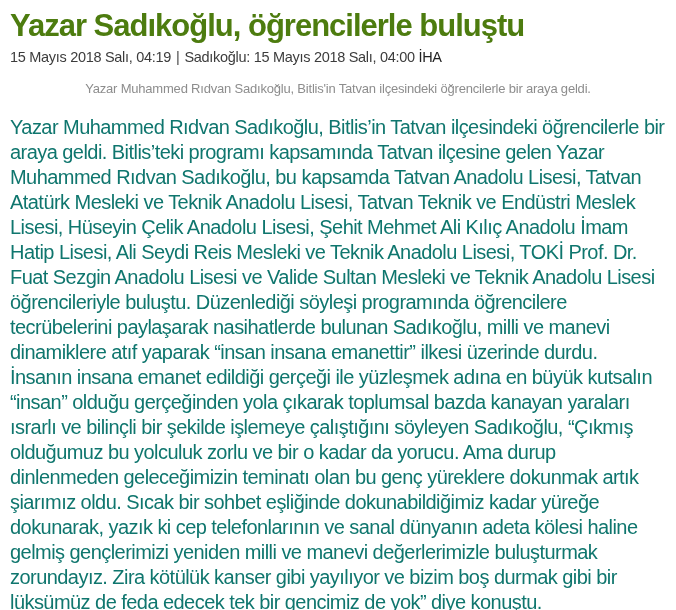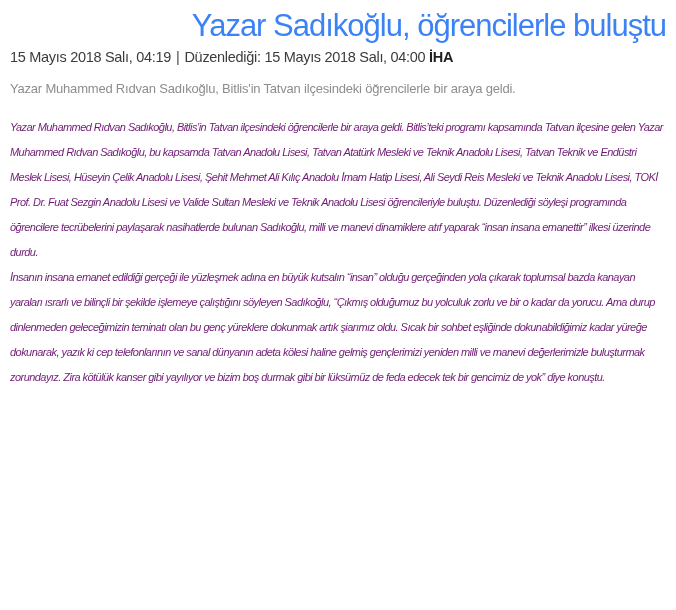--- a/index.html
+++ b/index.html
@@ -15,65 +15,64 @@
   .article {
     position: relative;
     width: 676px;
     height: 610px;
     padding: 0 10px;
   }
   .article-title {
     margin: 8px 0 5px 0;
     font-size: 31px;
     line-height: 1.15;
-    font-weight: 400;
+    font-weight: 700;
     letter-spacing: -1px;
-    color: #3b82f6;
-    text-align: right;
+    color: #4d7c0f;
   }
   .meta {
     margin: 0 0 16px 0;
     font-size: 14.5px;
     letter-spacing: -0.3px;
     color: #3c3c3c;
     white-space: nowrap;
   }
   .meta .sep {
     margin: 0 5px;
     color: #4a4a4a;
   }
   .meta .agency {
-    font-weight: 700;
+    font-weight: 400;
     color: #1f1f1f;
   }
   .lead {
     margin: 0 0 17px 0;
     font-size: 13px;
     letter-spacing: -0.2px;
     line-height: 1.3;
     color: #8d8d8d;
+    text-align: center;
   }
   .body p {
     margin: 0;
-    font-size: 11px;
+    font-size: 20px;
     line-height: 25px;
     letter-spacing: -0.55px;
-    color: #701a75;
-    font-style: italic;
+    color: #0f766e;
   }
 </style>
 </head>
 <body>
 
 <div class="article">
 
   <h1 class="article-title">Yazar Sadıkoğlu, öğrencilerle buluştu</h1>
 
   <div class="meta">
-    <span>15 Mayıs 2018 Salı, 04:19</span><span class="sep">|</span><span>Düzenlediği:</span>
+    <span>15 Mayıs 2018 Salı, 04:19</span><span class="sep">|</span><span>Sadıkoğlu:</span>
     <span>15 Mayıs 2018 Salı, 04:00</span>
     <span class="agency">İHA</span>
   </div>
 
   <p class="lead">Yazar Muhammed Rıdvan Sadıkoğlu, Bitlis'in Tatvan ilçesindeki öğrencilerle bir araya geldi.</p>
 
   <div class="body">
     <p>Yazar Muhammed Rıdvan Sadıkoğlu, Bitlis’in Tatvan ilçesindeki öğrencilerle bir araya geldi. Bitlis’teki programı kapsamında Tatvan ilçesine gelen Yazar Muhammed Rıdvan Sadıkoğlu, bu kapsamda Tatvan Anadolu Lisesi, Tatvan Atatürk Mesleki ve Teknik Anadolu Lisesi, Tatvan Teknik ve Endüstri Meslek Lisesi, Hüseyin Çelik Anadolu Lisesi, Şehit Mehmet Ali Kılıç Anadolu İmam Hatip Lisesi, Ali Seydi Reis Mesleki ve Teknik Anadolu Lisesi, TOKİ Prof. Dr. Fuat Sezgin Anadolu Lisesi ve Valide Sultan Mesleki ve Teknik Anadolu Lisesi öğrencileriyle buluştu. Düzenlediği söyleşi programında öğrencilere tecrübelerini paylaşarak nasihatlerde bulunan Sadıkoğlu, milli ve manevi dinamiklere atıf yaparak “insan insana emanettir” ilkesi üzerinde durdu.</p>
     <p>İnsanın insana emanet edildiği gerçeği ile yüzleşmek adına en büyük kutsalın “insan” olduğu gerçeğinden yola çıkarak toplumsal bazda kanayan yaraları ısrarlı ve bilinçli bir şekilde işlemeye çalıştığını söyleyen Sadıkoğlu, “Çıkmış olduğumuz bu yolculuk zorlu ve bir o kadar da yorucu. Ama durup dinlenmeden geleceğimizin teminatı olan bu genç yüreklere dokunmak artık şiarımız oldu. Sıcak bir sohbet eşliğinde dokunabildiğimiz kadar yüreğe dokunarak, yazık ki cep telefonlarının ve sanal dünyanın adeta kölesi haline gelmiş gençlerimizi yeniden milli ve manevi değerlerimizle buluşturmak zorundayız. Zira kötülük kanser gibi yayılıyor ve bizim boş durmak gibi bir lüksümüz de feda edecek tek bir gencimiz de yok” diye konuştu.</p>
   </div>

